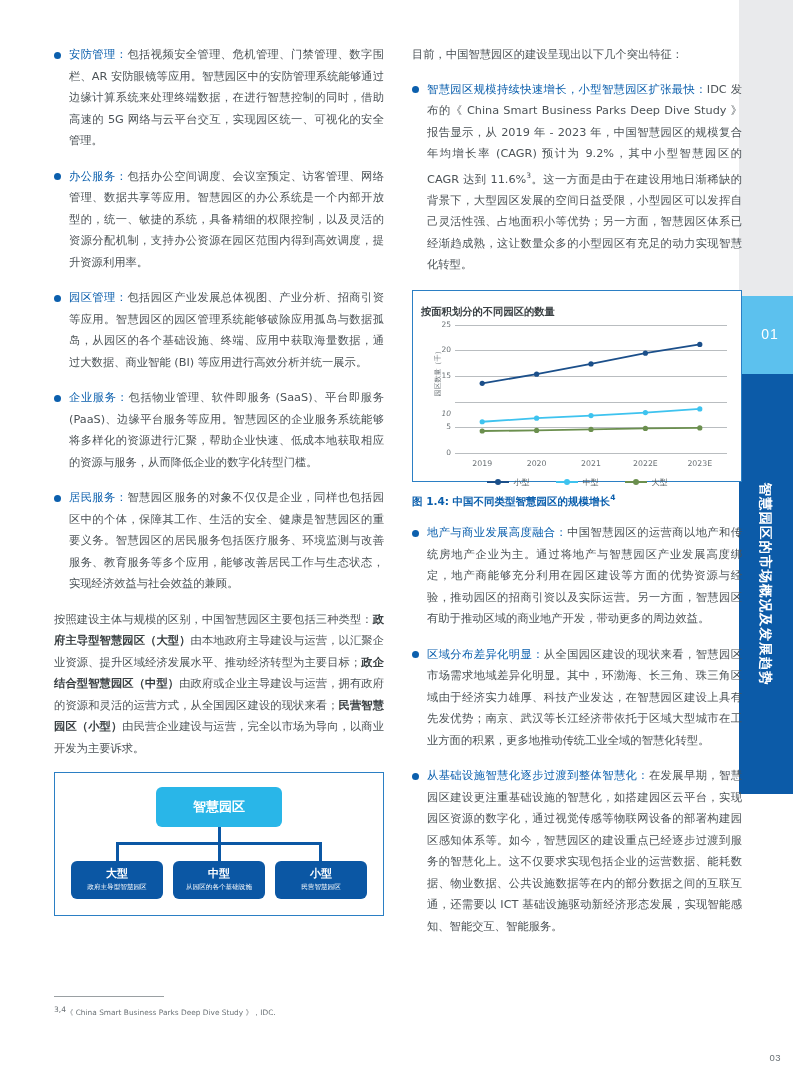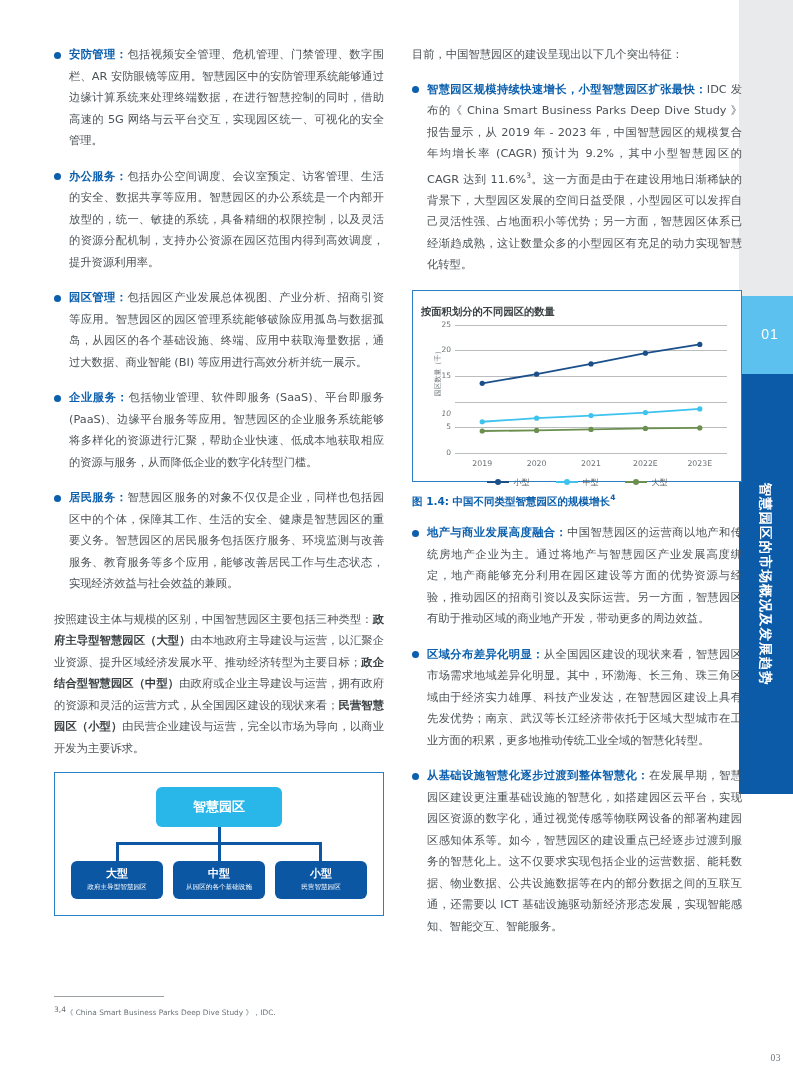--- a/index.html
+++ b/index.html
@@ -43,21 +43,21 @@
   .bullet {
     position:relative; padding-left:15px;
     font-size:11.3px; line-height:21.5px; color:#4c5357;
     text-align:justify; margin-bottom:14px;
     font-family:"DejaVu Sans", sans-serif;
   }
   .bullet::before {
     content:""; position:absolute; left:0; top:7.5px;
     width:7px; height:7px; border-radius:50%; background:#0b5fad;
   }
-  .bullet b { color:#0b5fad; font-weight:bold; }
+  .bullet b { color:#0b5fad; font-weight:normal; }
   .para b { color:#3a4043; font-weight:bold; }
   sup { font-size:7.5px; vertical-align:super; }
 
   
   .fig-box {
     border:1px solid #2b7fc4; background:#fff;
     padding:14px 10px 16px 10px; margin-top:4px;
   }
   .diagram { position:relative; width:308px; height:112px; }
   .node {
@@ -126,21 +126,21 @@
   
   .foot { position:absolute; left:54px; top:996px; width:330px; }
   .foot-rule { width:110px; height:1px; background:#9aa0a3; margin-bottom:7px; }
   .foot-txt {
     font-size:7.4px; color:#6a7175; line-height:12px;
     font-family:"DejaVu Sans", sans-serif;
   }
   .pagenum {
     position:absolute; right:12px; bottom:14px;
     font-size:9.5px; color:#6a7175; letter-spacing:0.5px;
-    font-family:Liberation Serif, serif;
+    font-family:Liberation Sans, sans-serif;
   }
 </style>
 </head>
 <body>
 
 <div class="page">
 
   <div class="side-tabs">
     <div class="tab-grey"></div>
     <div class="tab-num">
@@ -150,21 +150,21 @@
       <span>智慧园区的市场概况及发展趋势</span>
     </div>
   </div>
 
   <div class="col col-left">
 
     <div class="bullet">
       <b>安防管理：</b><span>包括视频安全管理、危机管理、门禁管理、数字围栏、AR 安防眼镜等应用。智慧园区中的安防管理系统能够通过边缘计算系统来处理终端数据，在进行智慧控制的同时，借助高速的 5G 网络与云平台交互，实现园区统一、可视化的安全管理。</span>
     </div>
     <div class="bullet">
-      <b>办公服务：</b><span>包括办公空间调度、会议室预定、访客管理、生活的安全、数据共享等应用。智慧园区的办公系统是一个内部开放型的，统一、敏捷的系统，具备精细的权限控制，以及灵活的资源分配机制，支持办公资源在园区范围内得到高效调度，提升资源利用率。</span>
+      <b>办公服务：</b><span>包括办公空间调度、会议室预定、访客管理、网络管理、数据共享等应用。智慧园区的办公系统是一个内部开放型的，统一、敏捷的系统，具备精细的权限控制，以及灵活的资源分配机制，支持办公资源在园区范围内得到高效调度，提升资源利用率。</span>
     </div>
     <div class="bullet">
       <b>园区管理：</b><span>包括园区产业发展总体视图、产业分析、招商引资等应用。智慧园区的园区管理系统能够破除应用孤岛与数据孤岛，从园区的各个基础设施、终端、应用中获取海量数据，通过大数据、商业智能 (BI) 等应用进行高效分析并统一展示。</span>
     </div>
     <div class="bullet">
       <b>企业服务：</b><span>包括物业管理、软件即服务 (SaaS)、平台即服务 (PaaS)、边缘平台服务等应用。智慧园区的企业服务系统能够将多样化的资源进行汇聚，帮助企业快速、低成本地获取相应的资源与服务，从而降低企业的数字化转型门槛。</span>
     </div>
     <div class="bullet">
       <b>居民服务：</b><span>智慧园区服务的对象不仅仅是企业，同样也包括园区中的个体，保障其工作、生活的安全、健康是智慧园区的重要义务。智慧园区的居民服务包括医疗服务、环境监测与改善服务、教育服务等多个应用，能够改善居民工作与生态状态，实现经济效益与社会效益的兼顾。</span>
     </div>

